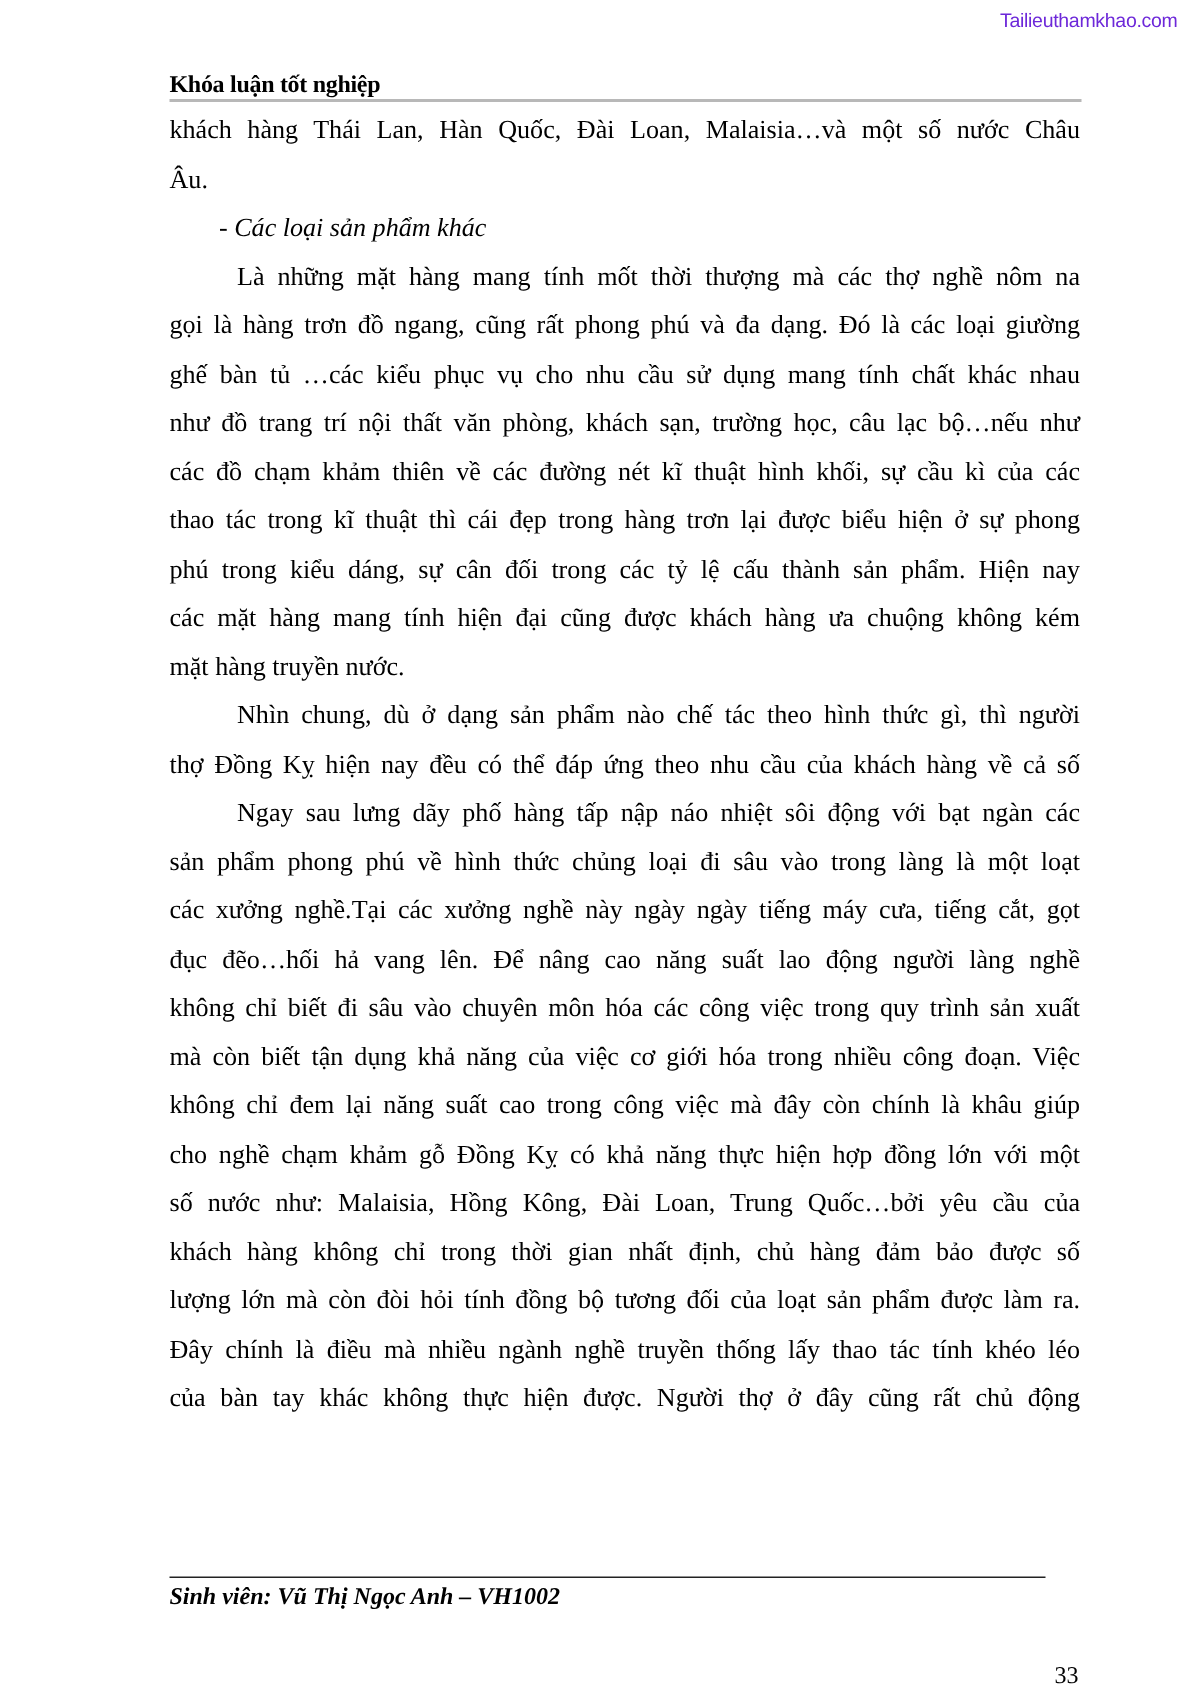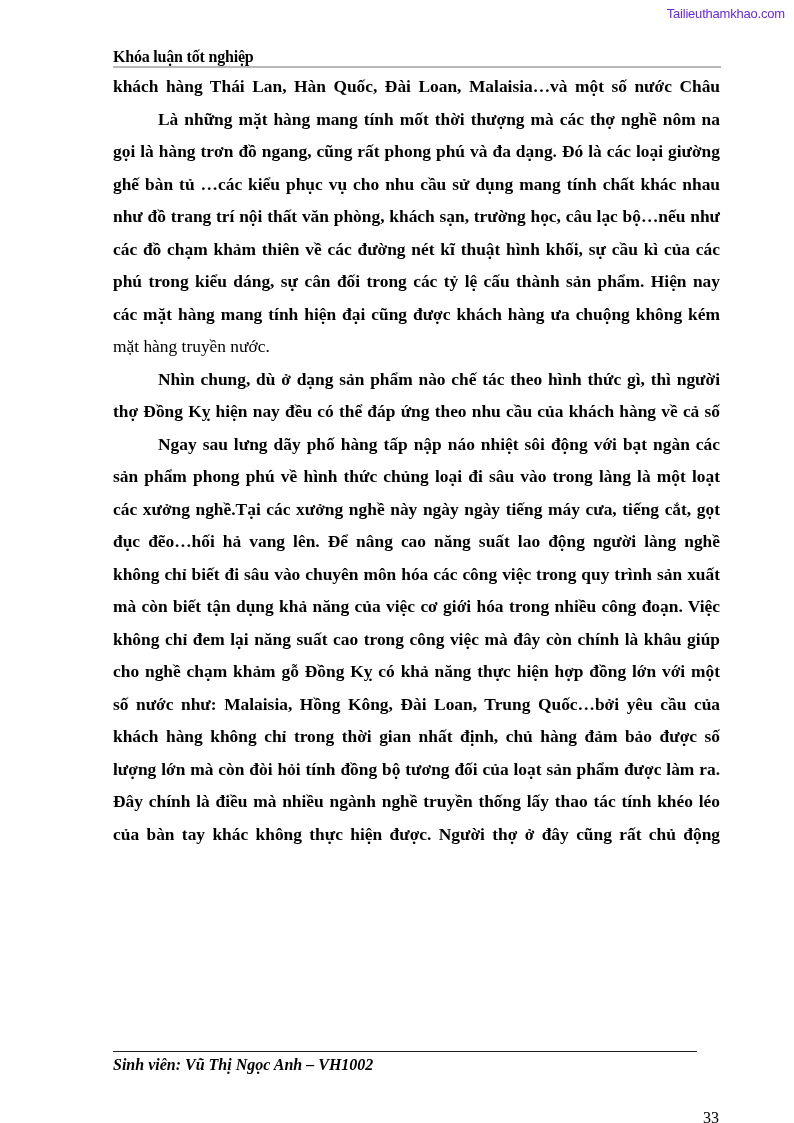--- a/index.html
+++ b/index.html
@@ -15,21 +15,21 @@
   .header {
     position: absolute; left: 113px; top: 47px; width: 608px;
     border-bottom: 2px solid #b8b8b8; padding-bottom: 0;
   }
   .header-title { font-weight: bold; font-size: 16px; line-height: 19px; letter-spacing: -0.2px; }
   .body {
     position: absolute; left: 113px; top: 70px; width: 607px;
     font-size: 17.4px; line-height: 32.5px; text-align: justify;
   }
   .line { display: block; white-space: nowrap; height: 32.5px; }
-  .line.j { text-align: justify; text-align-last: justify; white-space: normal; font-weight: bold; }
+  .line.j { text-align: justify; text-align-last: justify; white-space: normal; }
   .line.indent { padding-left: 45px; }
   .line.dash { padding-left: 33px; font-style: italic; }
   .footer-rule {
     position: absolute; left: 113px; top: 1051px; width: 584px;
     border-top: 1px solid #222;
   }
   .footer-author {
     position: absolute; left: 113px; top: 1055px;
     font-weight: bold; font-style: italic; font-size: 16px; line-height: 20px;
   }
@@ -42,25 +42,28 @@
 <body>
 
 <div class="watermark">Tailieuthamkhao.com</div>
 
 <div class="header">
   <div class="header-title">Khóa luận tốt nghiệp</div>
 </div>
 
 <div class="body" id="doc-body">
     <span class="line j">khách hàng Thái Lan, Hàn Quốc, Đài Loan, Malaisia…và một số nước Châu</span>
+    <span class="line ">Âu.</span>
+    <span class="line dash">- Các loại sản phẩm khác</span>
     <span class="line j indent">Là những mặt hàng mang tính mốt thời thượng mà các thợ nghề nôm na</span>
     <span class="line j">gọi là hàng trơn đồ ngang, cũng rất phong phú và đa dạng. Đó là các loại giường</span>
     <span class="line j">ghế bàn tủ …các kiểu phục vụ cho nhu cầu sử dụng mang tính chất khác nhau</span>
     <span class="line j">như đồ trang trí nội thất văn phòng, khách sạn, trường học, câu lạc bộ…nếu như</span>
     <span class="line j">các đồ chạm khảm thiên về các đường nét kĩ thuật hình khối, sự cầu kì của các</span>
+    <span class="line j">thao tác trong kĩ thuật thì cái đẹp trong hàng trơn lại được biểu hiện ở sự phong</span>
     <span class="line j">phú trong kiểu dáng, sự cân đối trong các tỷ lệ cấu thành sản phẩm. Hiện nay</span>
     <span class="line j">các mặt hàng mang tính hiện đại cũng được khách hàng ưa chuộng không kém</span>
     <span class="line ">mặt hàng truyền nước.</span>
     <span class="line j indent">Nhìn chung, dù ở dạng sản phẩm nào chế tác theo hình thức gì, thì người</span>
     <span class="line j">thợ Đồng Kỵ hiện nay đều có thể đáp ứng theo nhu cầu của khách hàng về cả số</span>
     <span class="line j indent">Ngay sau lưng dãy phố hàng tấp nập náo nhiệt sôi động với bạt ngàn các</span>
     <span class="line j">sản phẩm phong phú về hình thức chủng loại đi sâu vào trong làng là một loạt</span>
     <span class="line j">các xưởng nghề.Tại các xưởng nghề này ngày ngày tiếng máy cưa, tiếng cắt, gọt</span>
     <span class="line j">đục đẽo…hối hả vang lên. Để nâng cao năng suất lao động người làng nghề</span>
     <span class="line j">không chỉ biết đi sâu vào chuyên môn hóa các công việc trong quy trình sản xuất</span>

